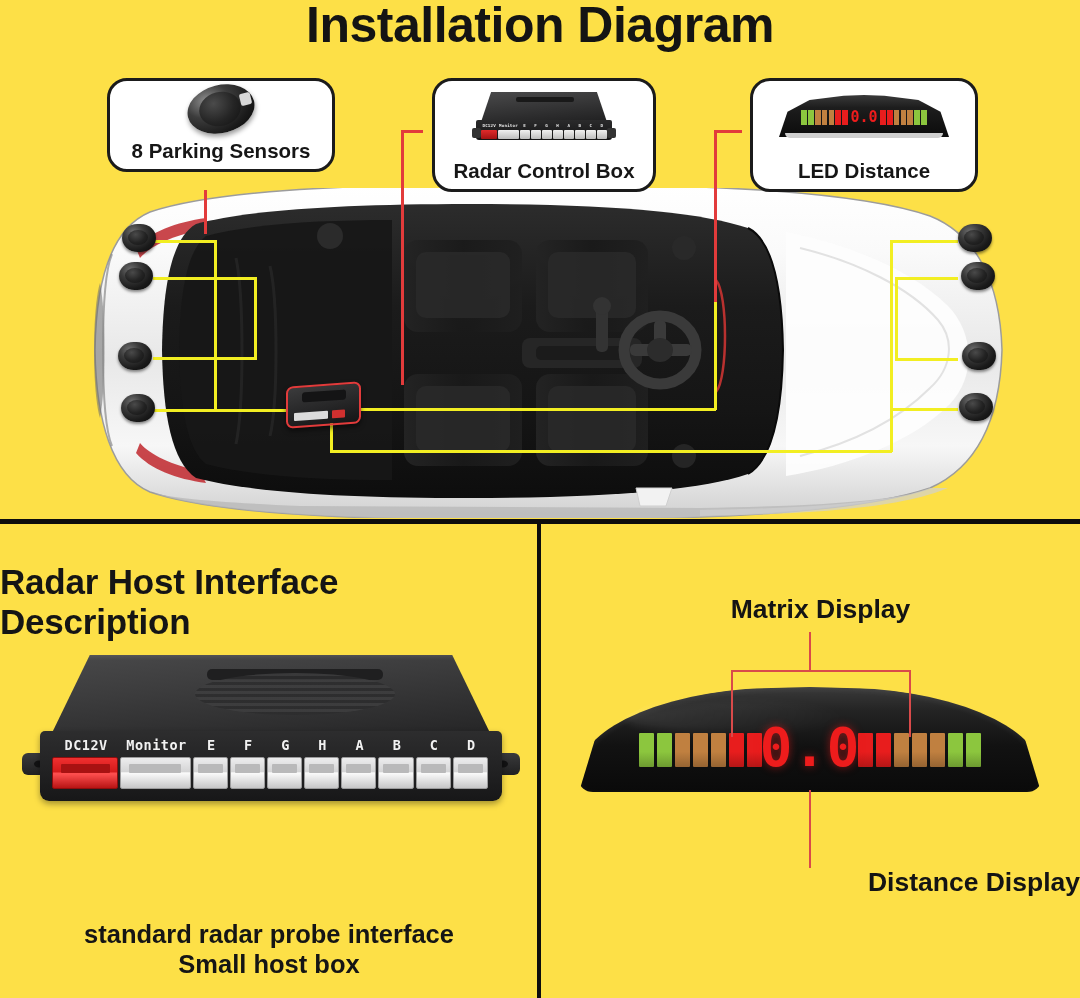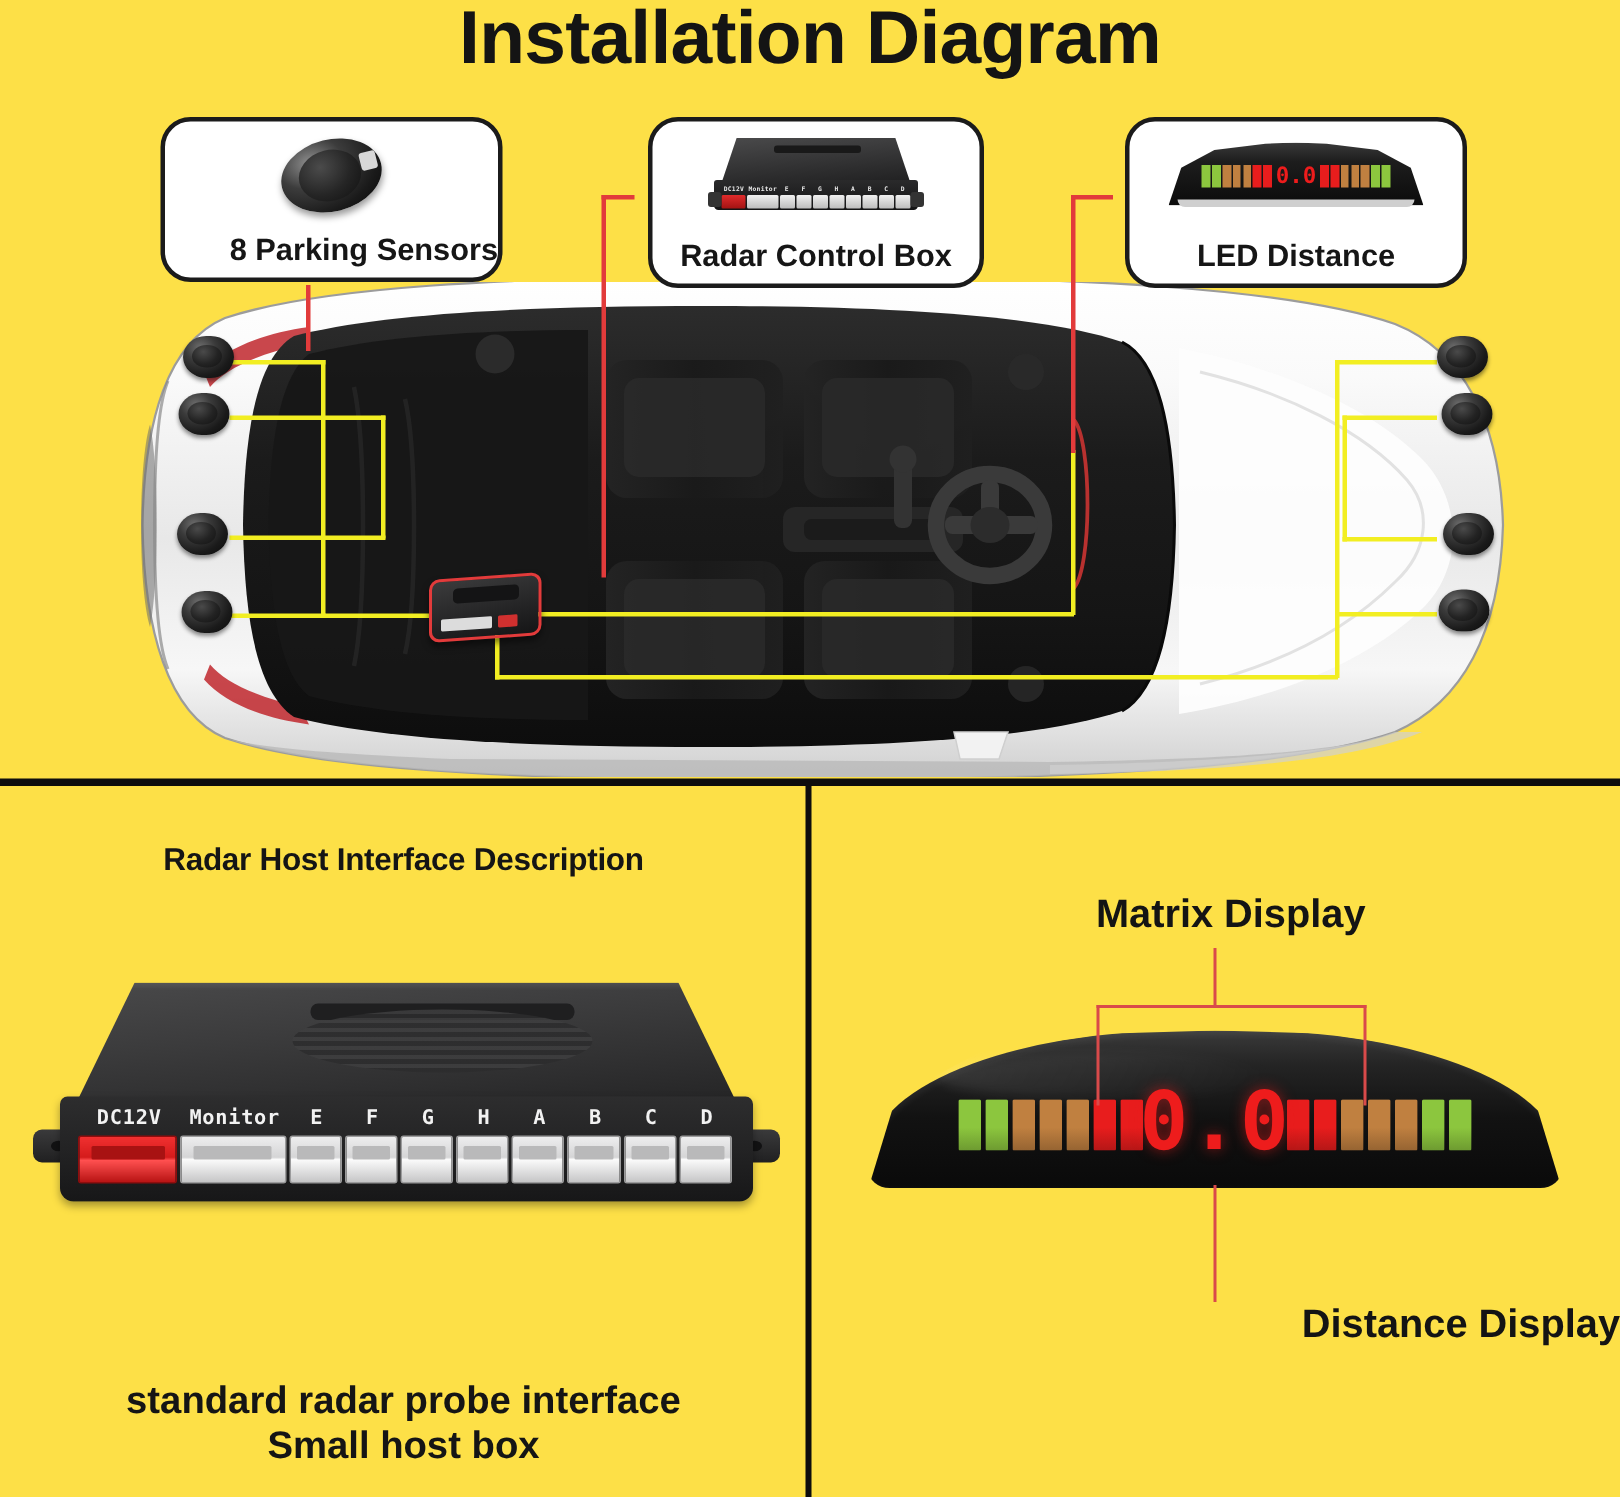--- a/index.html
+++ b/index.html
@@ -62,22 +62,22 @@
   
   .car { position:absolute; z-index:10; }
 
   
   .hdiv { position:absolute; left:0; top:519px; width:1080px; height:5px; background:#0d0d0d; z-index:40;}
   .vdiv { position:absolute; left:537px; top:522px; width:4px; height:476px; background:#0d0d0d; z-index:40;}
 
   
   .bl { position:absolute; left:0; top:522px; width:538px; height:476px; }
   .bl-title {
-    position:absolute; top:40px; left:0; width:538px; text-align:center;
-    font-size: 21px; font-weight:700; color:#151515; letter-spacing:-0.2px;
+    position:absolute; top:40px; left:0; width:538px; text-align:left;
+    font-size: 35px; font-weight:700; color:#151515; letter-spacing:-0.2px;
   }
   .bl-caption {
     position:absolute; bottom:18px; left:0; width:538px; text-align:center;
     font-size:25.5px; font-weight:600; color:#151515; line-height:1.2;
   }
 
   
   .hostbox { position:absolute; left:28px; top:125px; width:486px; height:190px; }
 
   .host-top {
@@ -336,21 +336,21 @@
     <div class="sensor" style="left:959px; top:393px;"></div>
 
     <div class="rline" style="left:204px; top:190px; width:3px; height:44px;"></div>
 
     <div class="rline" style="left:401px; top:130px; width:3px; height:255px;"></div>
     <div class="rline" style="left:401px; top:130px; width:22px; height:3px;"></div>
 
     <div class="rline" style="left:714px; top:130px; width:3px; height:172px;"></div>
     <div class="rline" style="left:714px; top:130px; width:28px; height:3px;"></div>
 
-    <div class="callout" style="left:107px; top:78px; width:228px; height:110px;align-items:flex-end;">
+    <div class="callout" style="left:107px; top:78px; width:228px; height:94px;">
       <div class="callout-art">
         <div style="position:relative; width:68px; height:54px;">
           <div style="position:absolute; left:0; top:4px; width:68px; height:48px; border-radius:50%;
                       background:radial-gradient(ellipse at 32% 26%, #8f8f8f 0%, #3c3c3c 34%, #1a1a1a 70%, #060606 100%);
                       transform:rotate(-14deg); box-shadow:0 3px 5px rgba(0,0,0,.4);"></div>
           <div style="position:absolute; left:12px; top:11px; width:42px; height:34px; border-radius:50%;
                       background:radial-gradient(ellipse at 38% 30%, #4b4b4b 0%, #252525 55%, #101010 100%);
                       transform:rotate(-14deg);"></div>
           <div style="position:absolute; right:4px; top:12px; width:11px; height:12px; border-radius:2px;
                       background:#d8d8d8; transform:rotate(-14deg);"></div>

